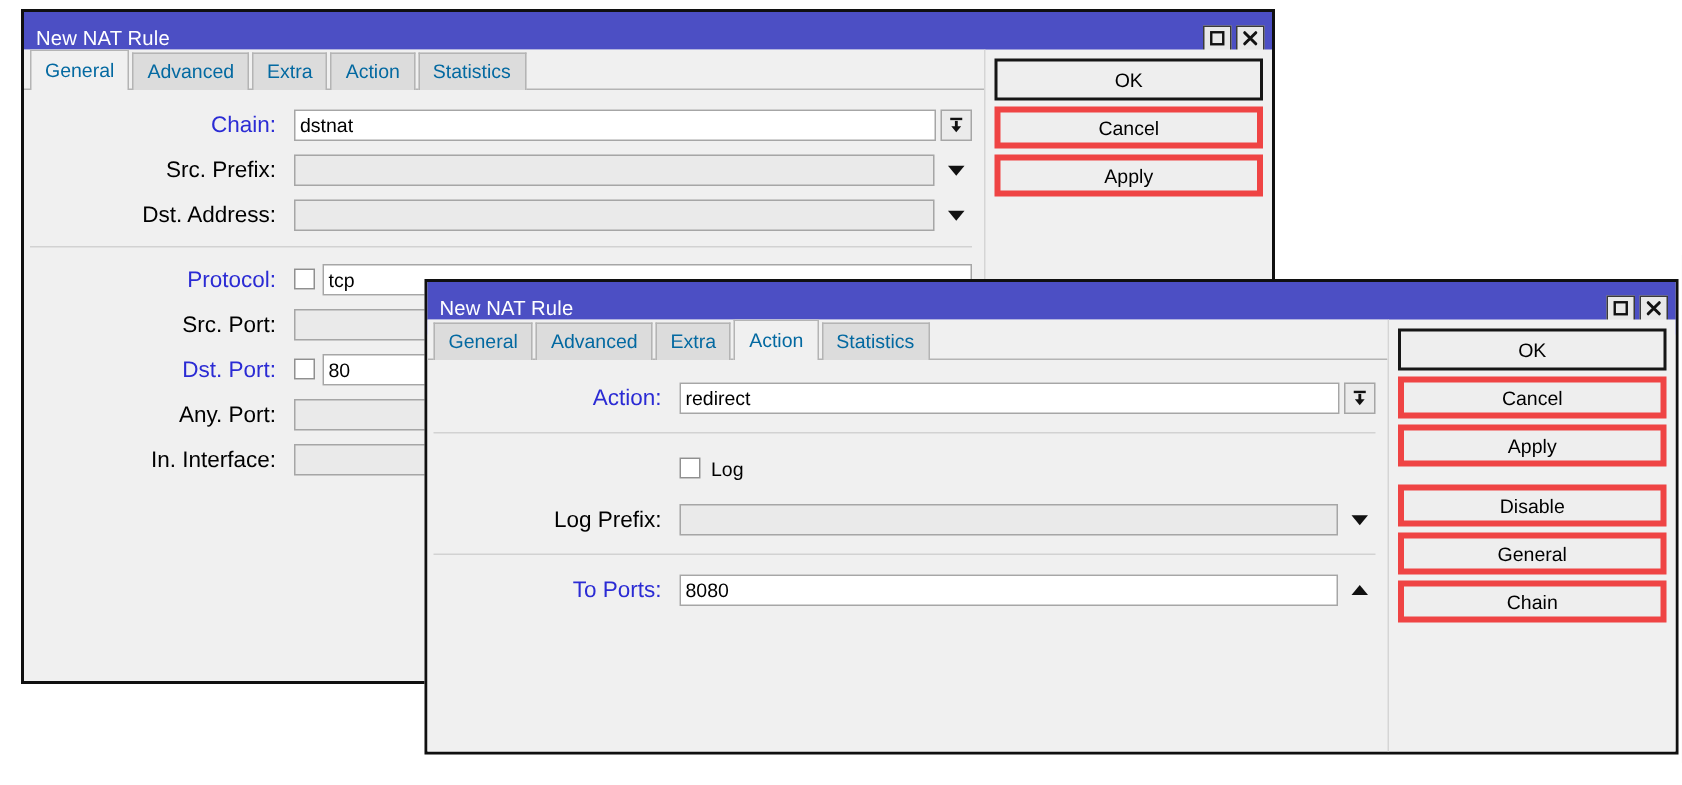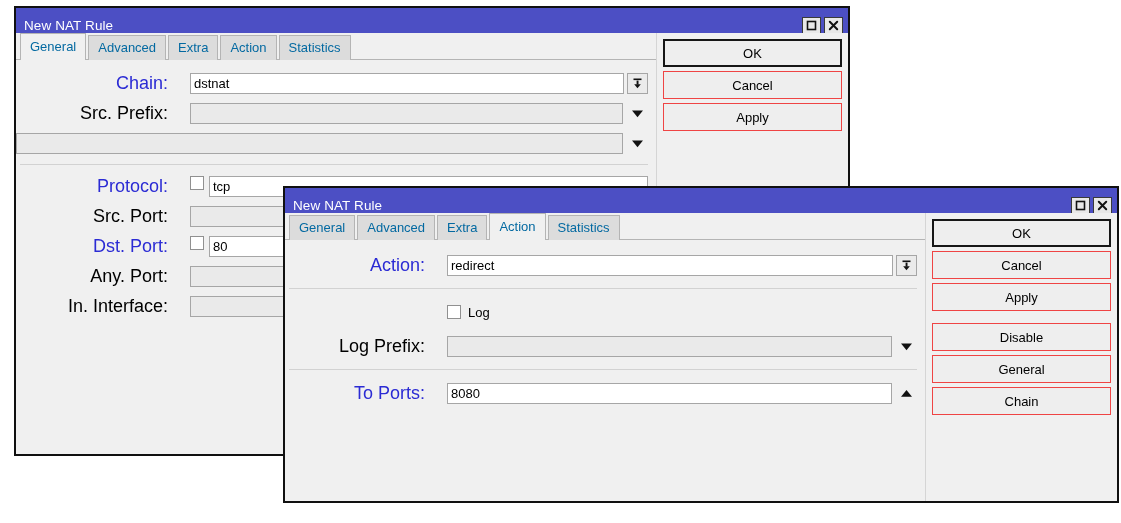--- a/index.html
+++ b/index.html
@@ -115,28 +115,29 @@
     padding: 8px 0 0 0;
   }
   .row {
     display: flex;
     align-items: center;
     height: 30px;
     padding-right: 8px;
   }
   .lbl {
     text-align: right;
-    font-size: 18px;
+    font-size: 15px;
     white-space: nowrap;
-    padding-right: 22px;
+    padding-right: 12px;
     flex: none;
     color: #000000;
+    margin-left: 16px;
   }
   .lbl.blue { color: #2b2bd4; }
-  .ctl { display: flex; flex: 1; min-width: 0; }
+  .ctl { display: flex; align-items: center; flex: 1; min-width: 0; }
 
   .cbox {
     width: 14px; height: 14px;
     border: 1px solid #909090;
     background: #ffffff;
     box-sizing: border-box;
     margin-right: 5px;
     flex: none;
   }
 
@@ -179,21 +180,21 @@
   .sep {
     height: 1px;
     background: #d2d2d2;
     margin: 6px 8px 6px 4px;
   }
 
   
   .btn {
     height: 28px;
     background: #eeeeee;
-    border: 1px solid #ef4444;
+    border: 4px solid #ef4444;
     box-sizing: border-box;
     display: flex;
     align-items: center;
     justify-content: center;
     font-size: 13px;
     margin-bottom: 4px;
     color: #000;
   }
   .btn.default { border: 2px solid #161616; }
   .btn-gap { height: 8px; }
@@ -281,20 +282,21 @@
             <div class="field disabled"></div>
             <div class="plainarrow">
               <svg width="13" height="9" viewBox="0 0 13 9">
                 <path d="M1 1.5 L12 1.5 L6.5 8.2 Z" fill="#111"></path>
               </svg>
             </div>
           </div>
         </div>
 
         <div class="row">
+          <div class="lbl">Dst. Address:</div>
           <div class="ctl">
             <div class="field disabled"></div>
             <div class="plainarrow">
               <svg width="13" height="9" viewBox="0 0 13 9">
                 <path d="M1 1.5 L12 1.5 L6.5 8.2 Z" fill="#111"></path>
               </svg>
             </div>
           </div>
         </div>
 

